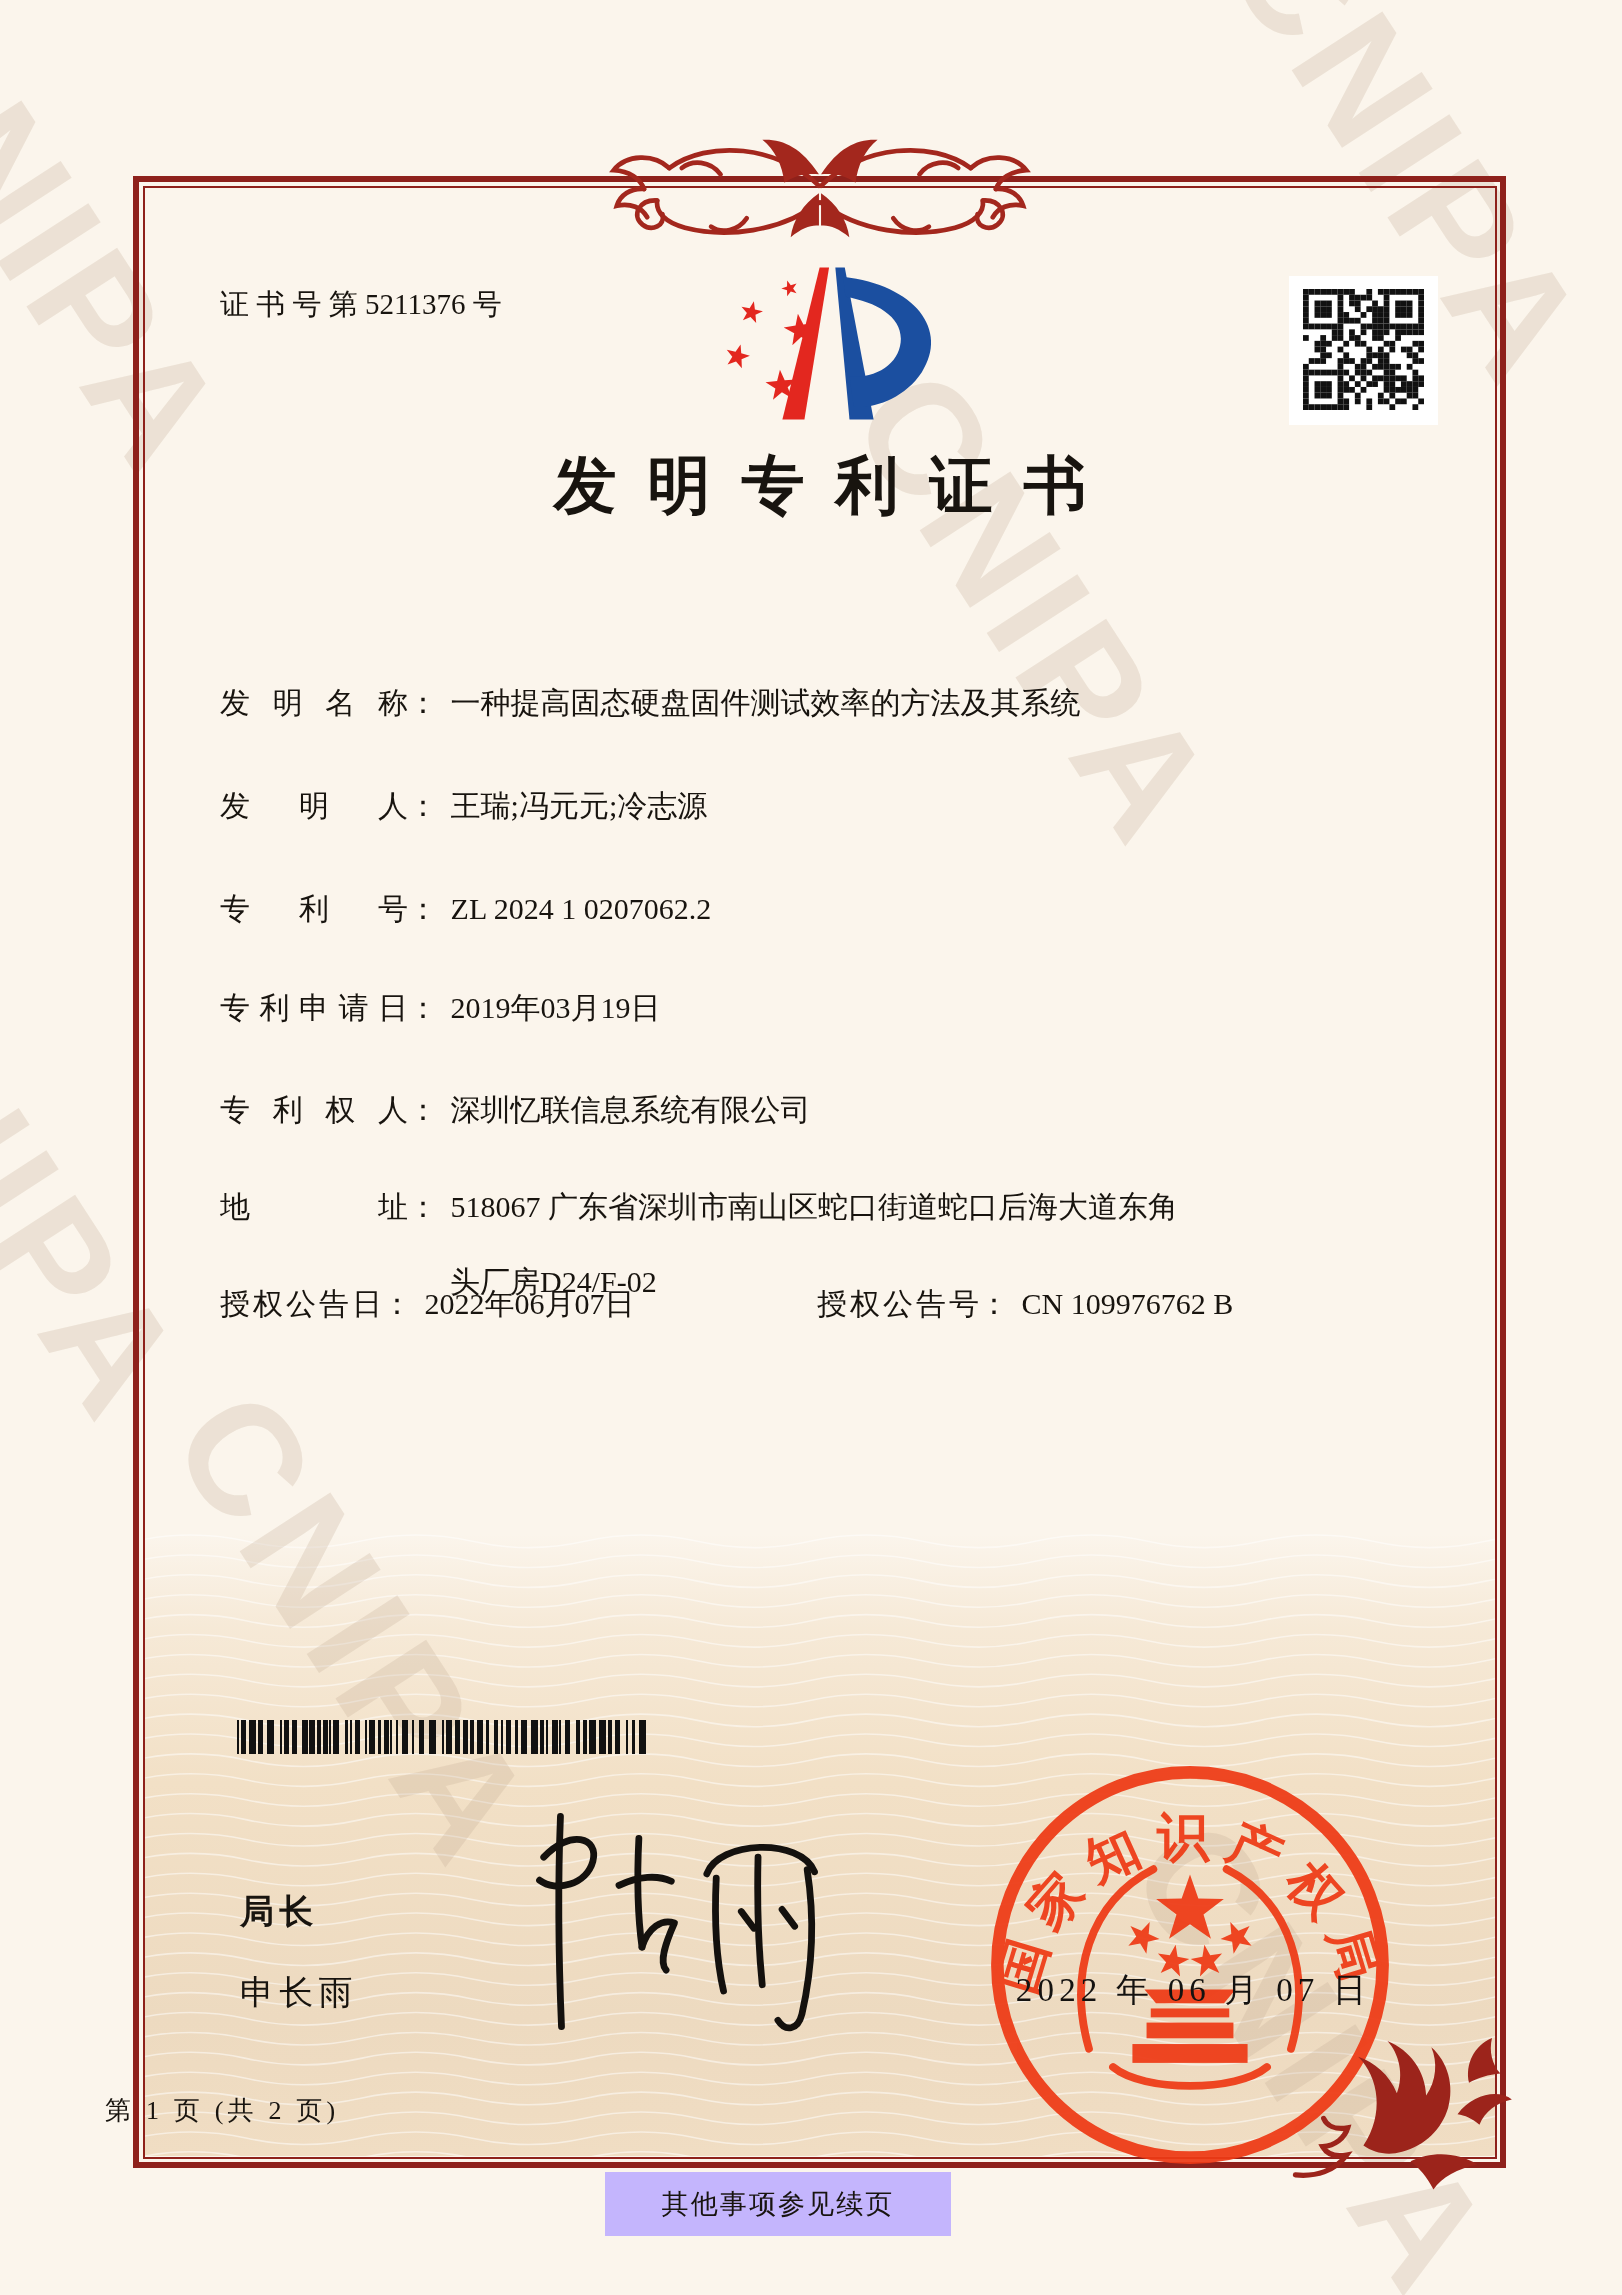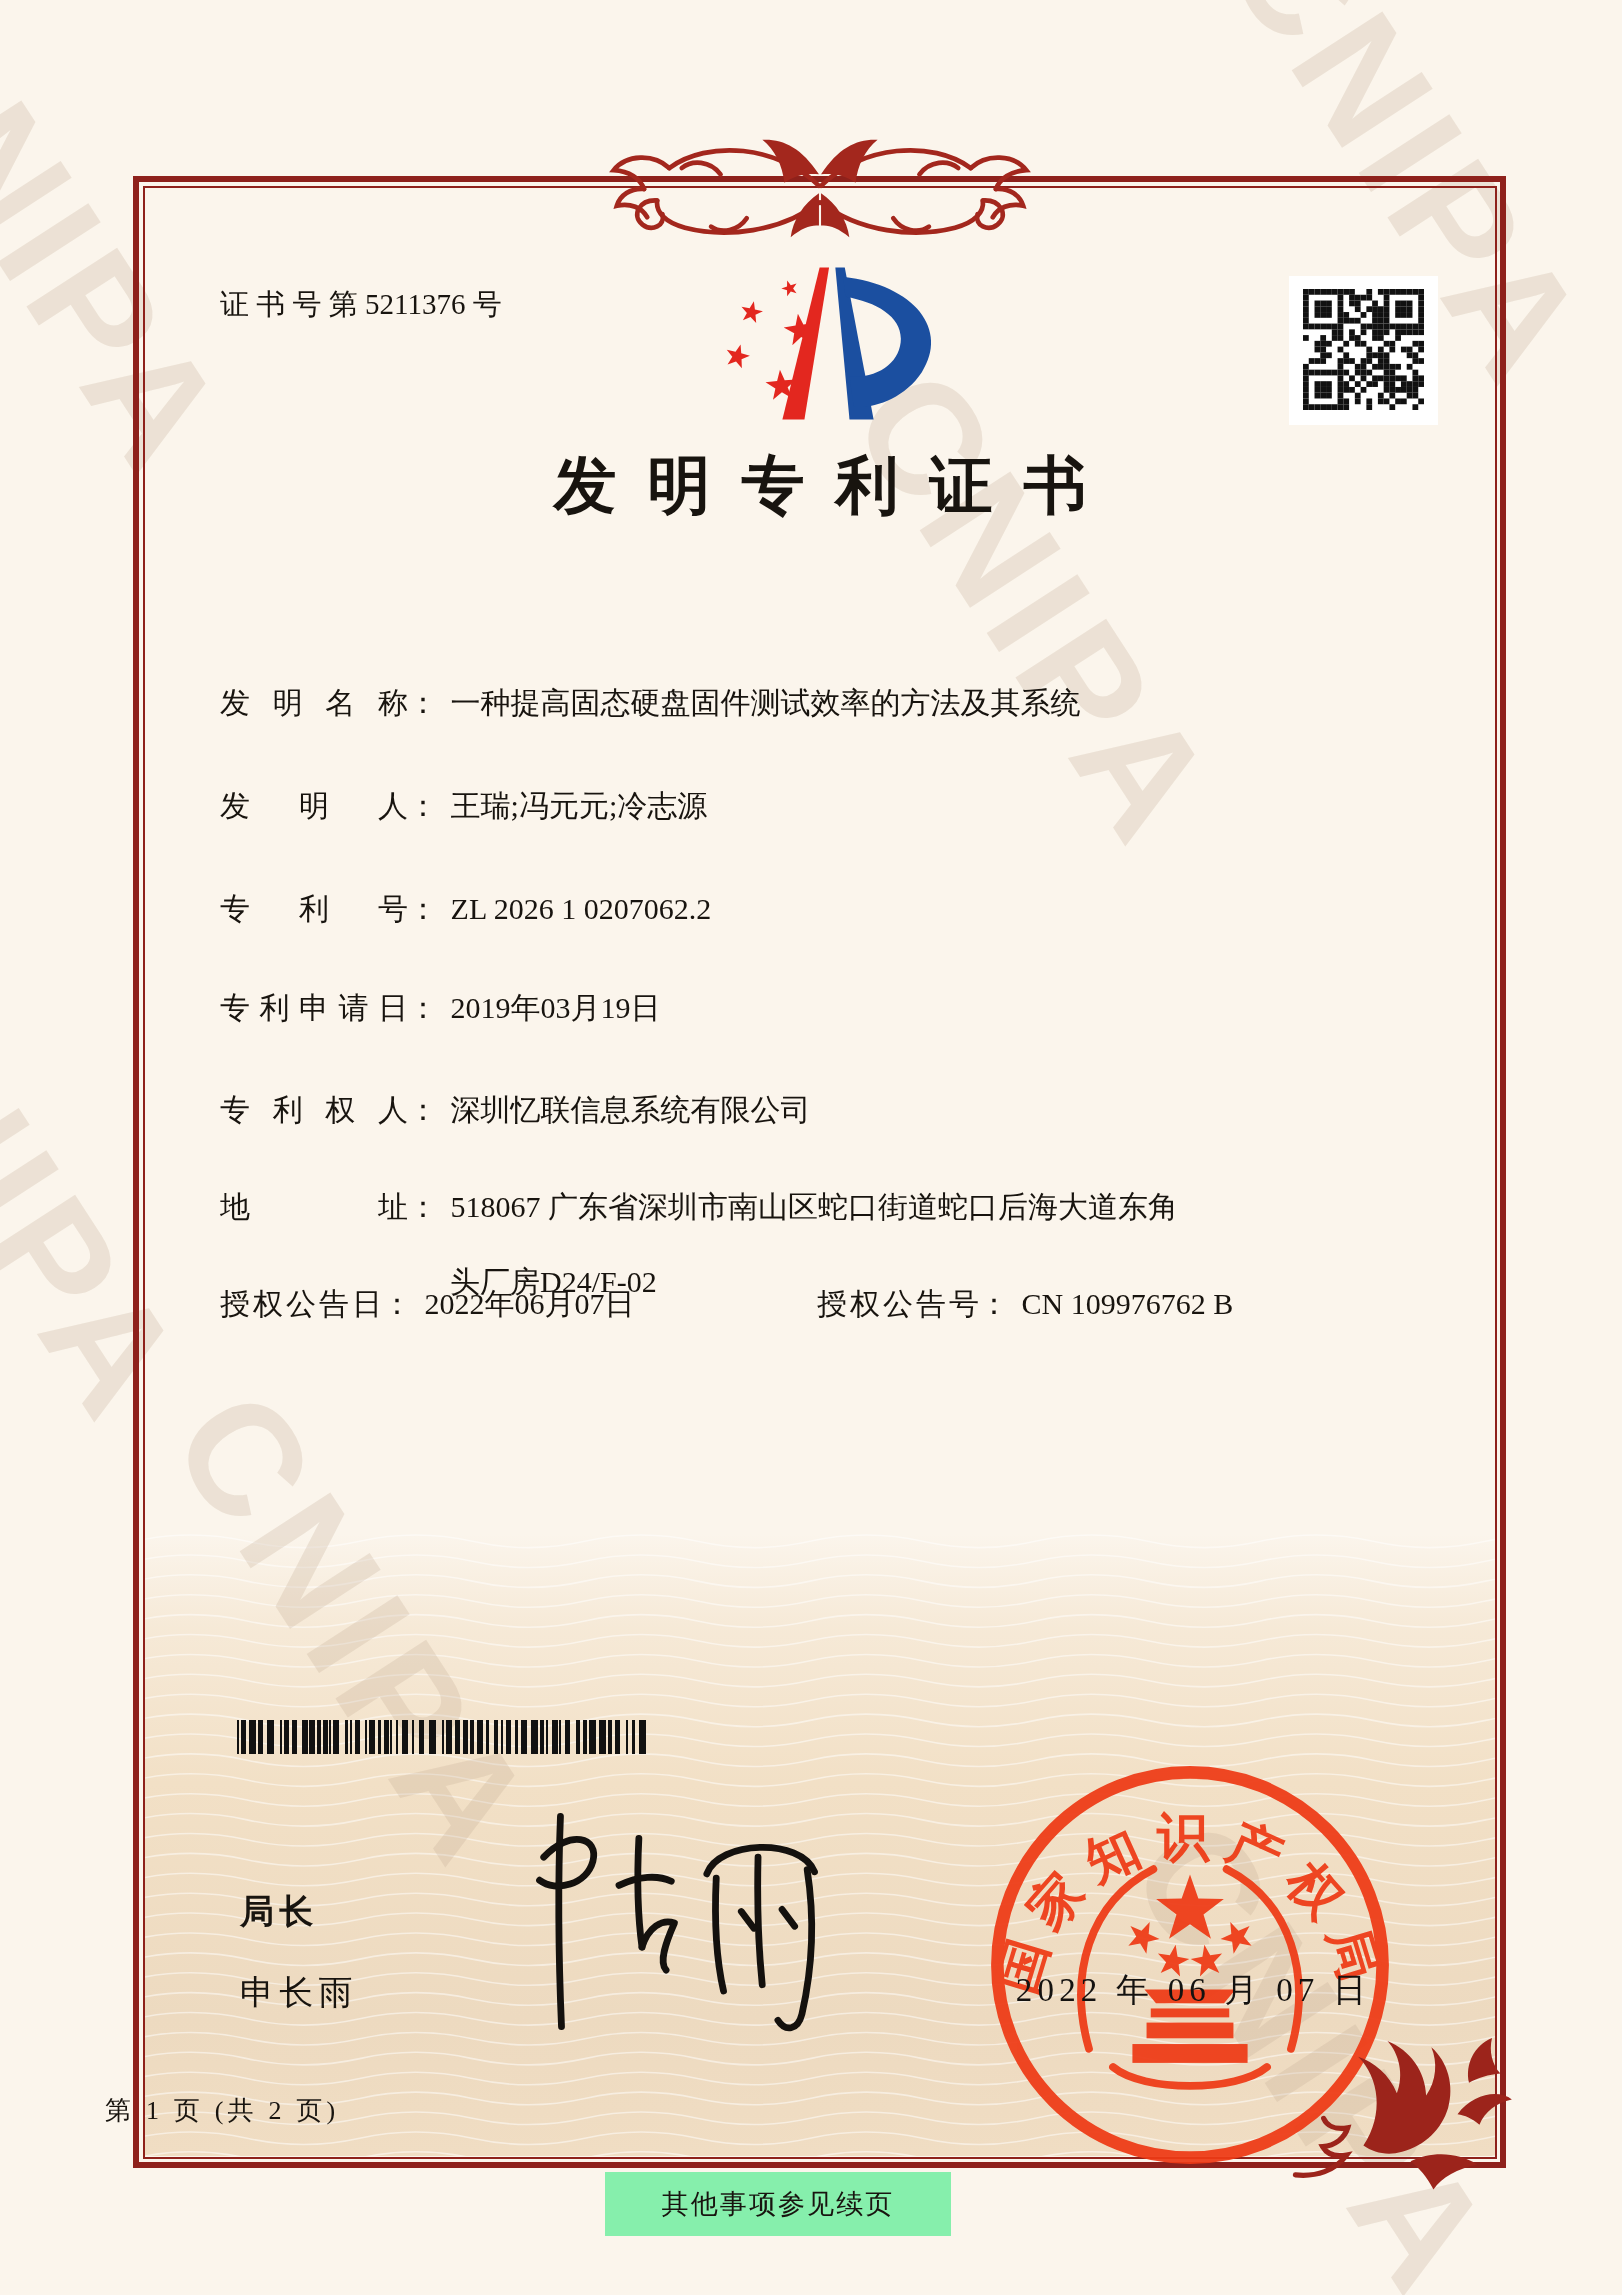--- a/index.html
+++ b/index.html
@@ -50,21 +50,21 @@
   .officer-name{position:absolute;left:240px;top:1970px;font-size:34px;font-weight:400;
                 letter-spacing:5.2px;z-index:4;}
   .sig{position:absolute;left:482px;top:1807px;z-index:5;}
 
   .seal{position:absolute;left:978px;top:1753px;width:424px;height:424px;z-index:6;}
   .seal-date{position:absolute;left:958px;top:1968px;width:471px;text-align:center;
              font-size:33px;letter-spacing:5.2px;color:#141210;z-index:7;}
 
   .page-info{position:absolute;left:105px;top:2093px;width:1350px;
              font-size:26px;letter-spacing:4.2px;z-index:4;}
-  .note-box{position:absolute;left:605px;top:2172px;width:346px;height:64px;background:#86efac;
+  .note-box{position:absolute;left:605px;top:2172px;width:346px;height:64px;background:#c4b5fd;
             display:flex;align-items:center;justify-content:center;font-size:27px;
             letter-spacing:2.1px;z-index:4;}
 
   .ornament-top{position:absolute;left:553px;top:124px;z-index:4;}
   .ornament-corner{position:absolute;left:1285px;top:2020px;z-index:7;}
 </style>
 </head>
 <body>
 
 <div id="page">
@@ -425,21 +425,21 @@
         <span>发</span>
         <span>明</span>
         <span>人</span>
       </span><span class="colon">：</span><span class="fvalue">王瑞;冯元元;冷志源</span>
   </div>
   <div class="row" style="top:889px">
     <span class="flabel">
         <span>专</span>
         <span>利</span>
         <span>号</span>
-      </span><span class="colon">：</span><span class="fvalue">ZL 2026 1 0207062.2</span>
+      </span><span class="colon">：</span><span class="fvalue">ZL 2024 1 0207062.2</span>
   </div>
   <div class="row" style="top:988px">
     <span class="flabel">
         <span>专</span>
         <span>利</span>
         <span>申</span>
         <span>请</span>
         <span>日</span>
       </span><span class="colon">：</span><span class="fvalue">2019年03月19日</span>
   </div>

